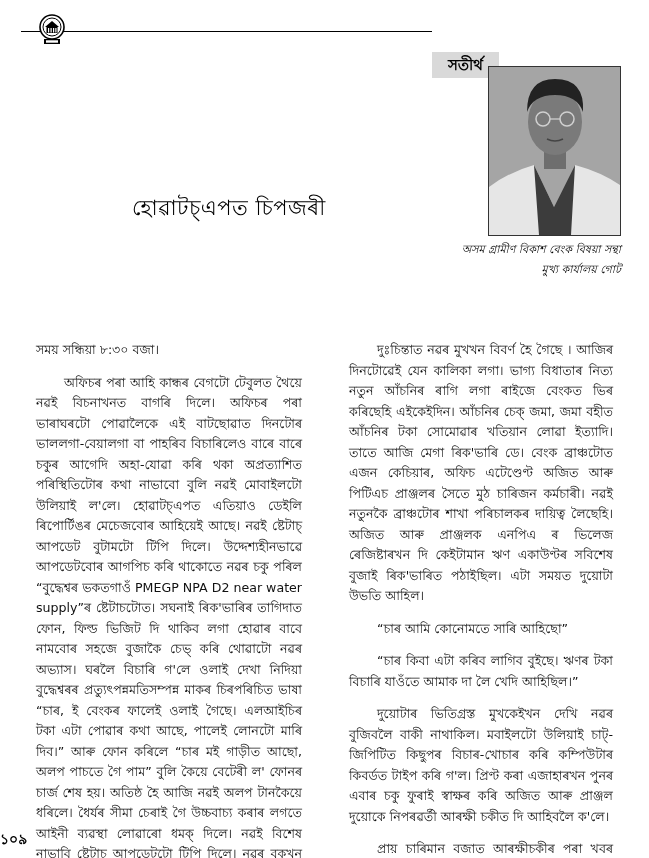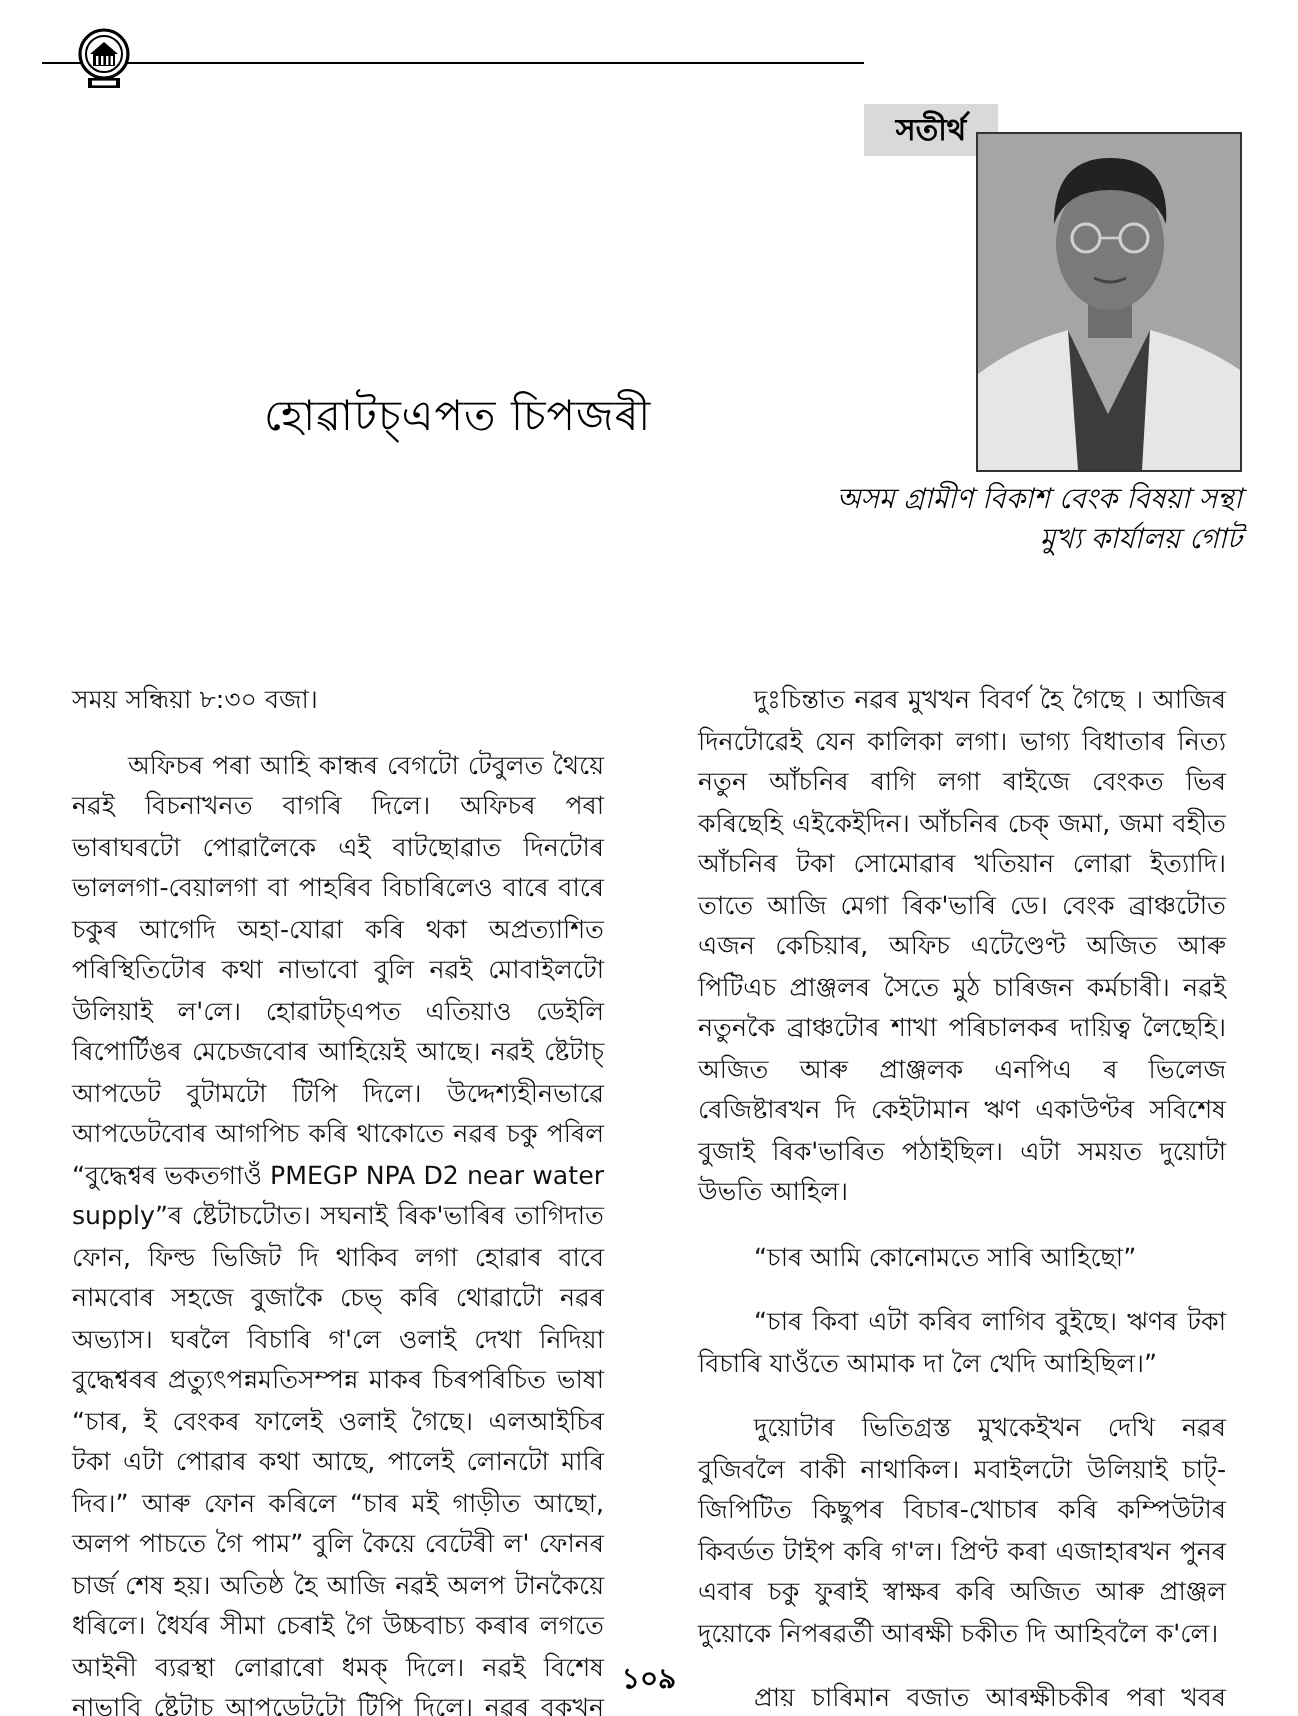--- a/index.html
+++ b/index.html
@@ -71,21 +71,21 @@
       top: 240px;
       text-align: right;
     }
     .byline .name {
       font-size: 15px;
       font-weight: bold;
       color: #000;
       line-height: 22px;
     }
     .byline .aff {
-      font-size: 14px;
+      font-size: 11px;
       font-style: italic;
       color: #000;
       line-height: 20px;
     }
     .col {
       position: absolute;
       top: 328px;
       font-size: 12.6px;
       line-height: 20.5px;
       text-align: justify;
@@ -95,21 +95,21 @@
     .col.right { left: 337px; width: 288px; }
     .col p {
       margin: 12px;
     }
     .col p.indent { text-indent: 28px; }
     .page-number {
       position: absolute;
       left: 0;
       width: 649px;
       top: 828px;
-      text-align: center;
+      text-align: left;
       font-size: 14px;
       font-weight: bold;
       color: #000;
     }
   </style>
 </head>
 <body>
 
 <div class="header-rule"></div>
 

